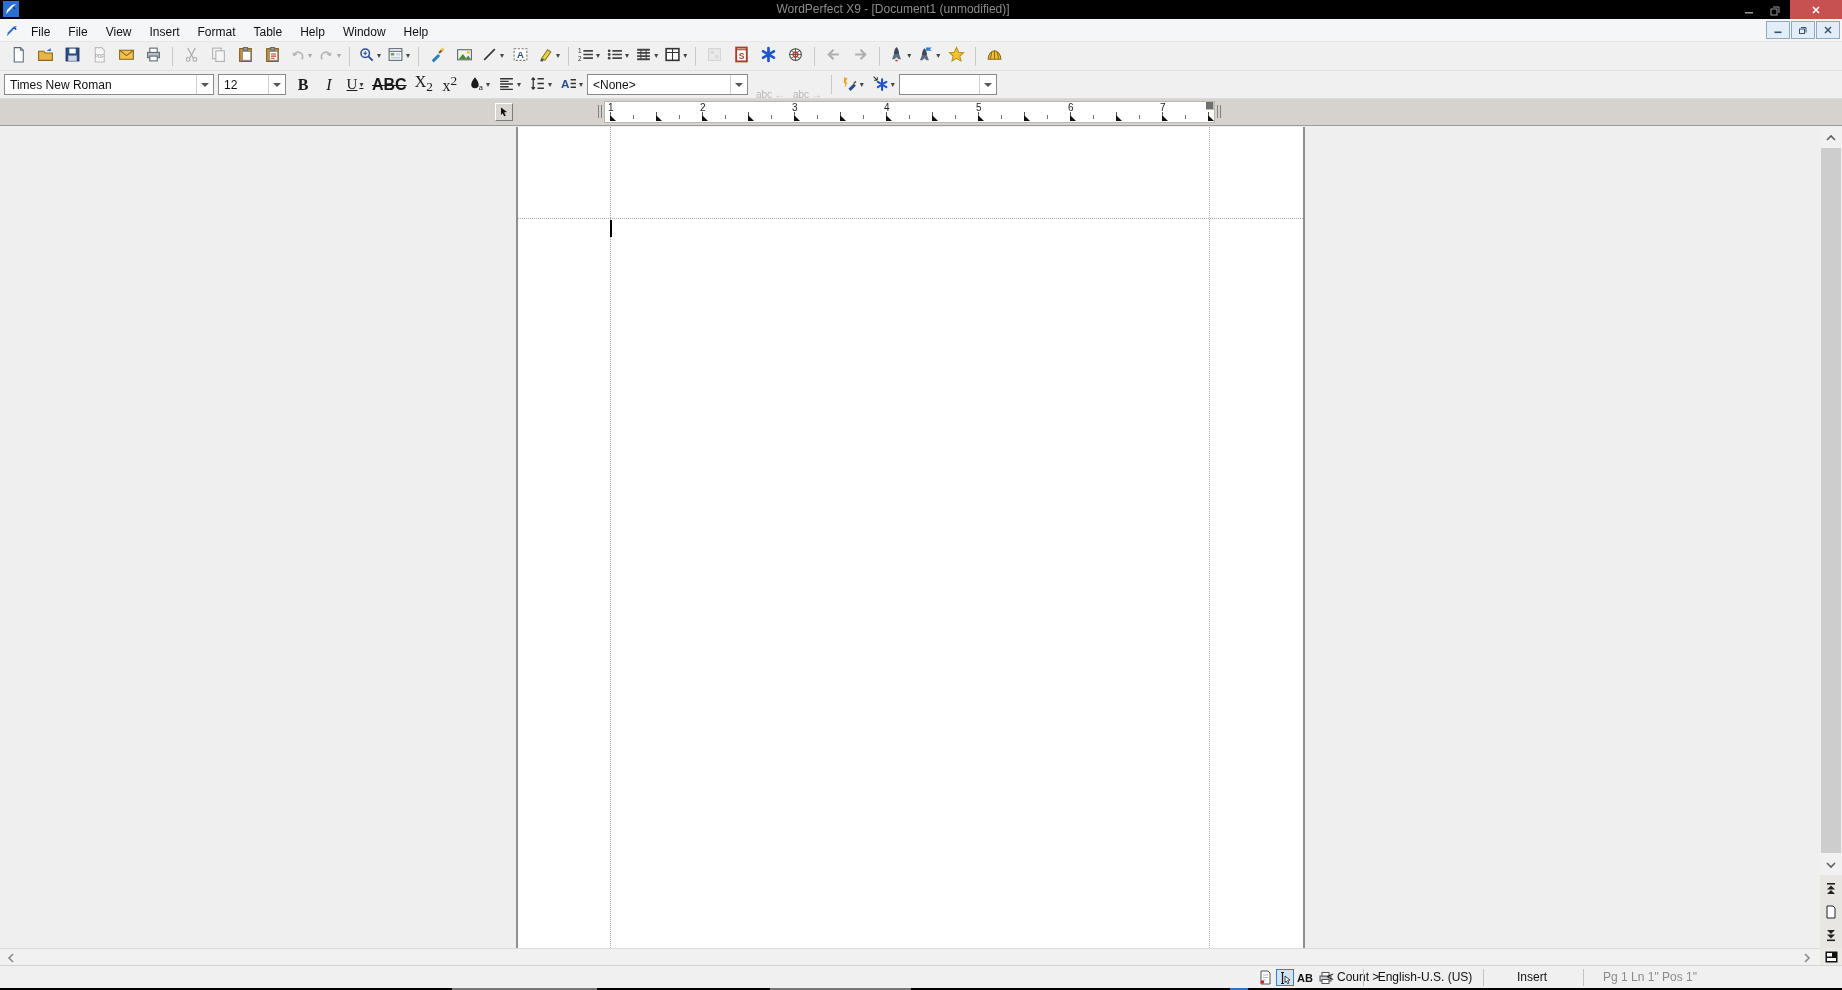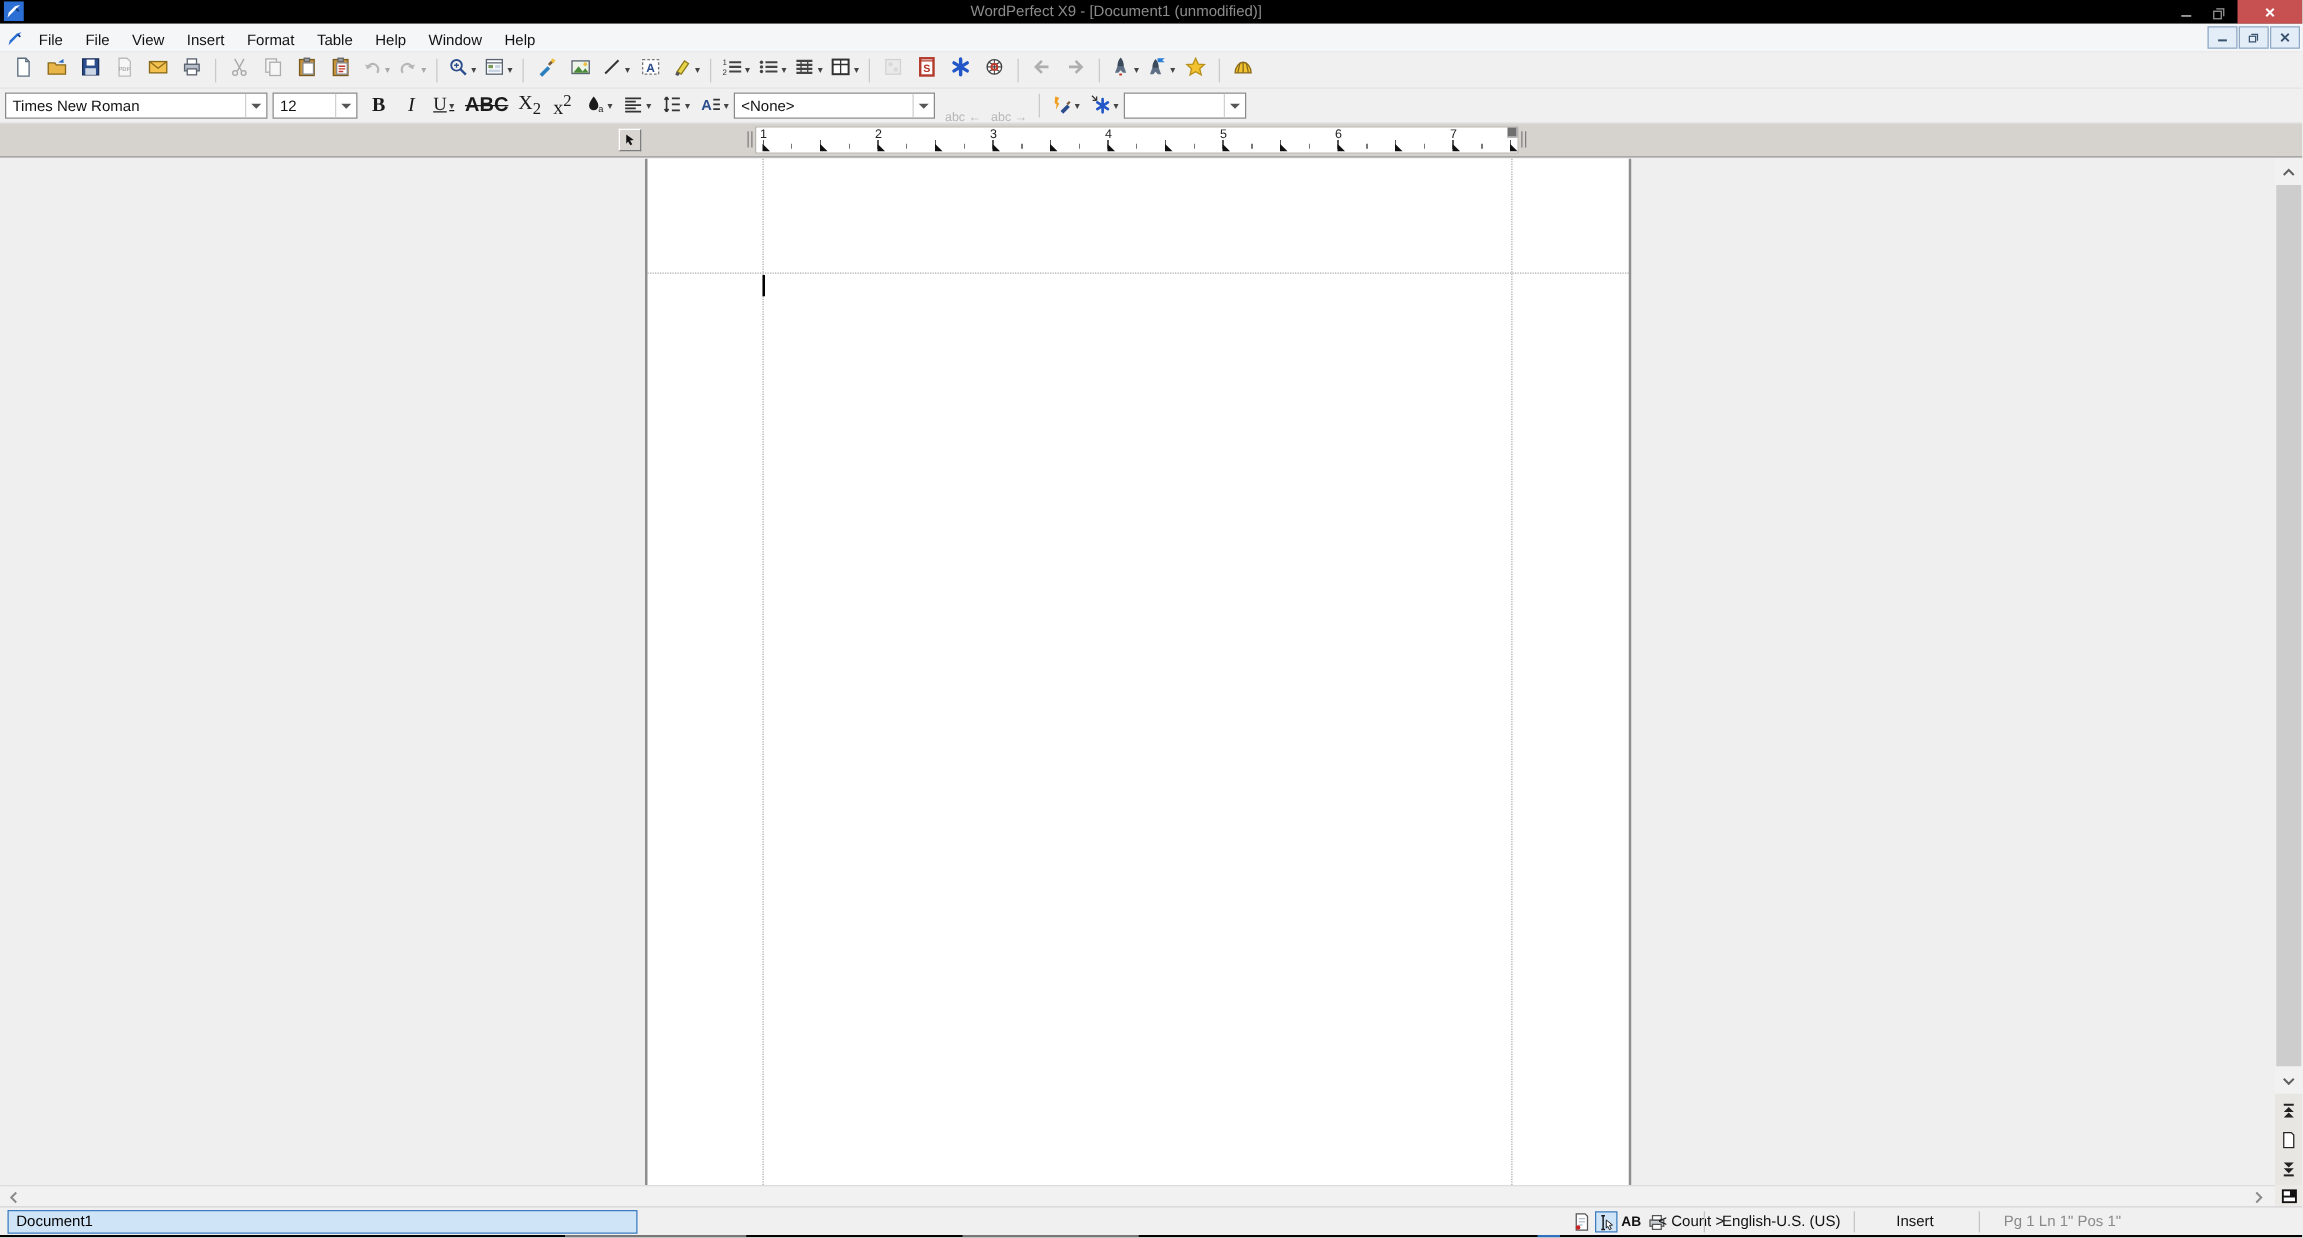--- a/index.html
+++ b/index.html
@@ -598,21 +598,20 @@
   </div>
   <div id="sc-corner" class="abs">
     <svg width="13" height="12" viewBox="0 0 13 12">
         <rect x="0.5" y="0.5" width="12" height="11" fill="#111"></rect>
         <rect x="2" y="2" width="5" height="3.5" fill="#fff"></rect>
         <rect x="2" y="7" width="9" height="3" fill="#fff"></rect>
       </svg>
   </div>
 
   <div id="statusbar" class="abs">
-    <div id="doc-tab" class="abs">Document1</div>
     <div class="abs st-icon" style="left:1256px">
       <svg width="13" height="15" viewBox="0 0 13 15">
           <path d="M2 1h7l2 2v11H2z" fill="#fff" stroke="#555"></path>
           <path d="M4 5h5M4 7.5h5M4 10h3" stroke="#9ab" stroke-width="0.8"></path>
           <circle cx="3.5" cy="12" r="1.8" fill="#cc2222"></circle>
         </svg>
     </div>
     <div id="st-select" class="abs st-icon" style="left:1276px">
       <svg width="14" height="14" viewBox="0 0 14 14">
           <path d="M3 1.5h3M3 12.5h3M4.5 1.5v11" fill="none" stroke="#1a1a1a" stroke-width="1.2"></path>

